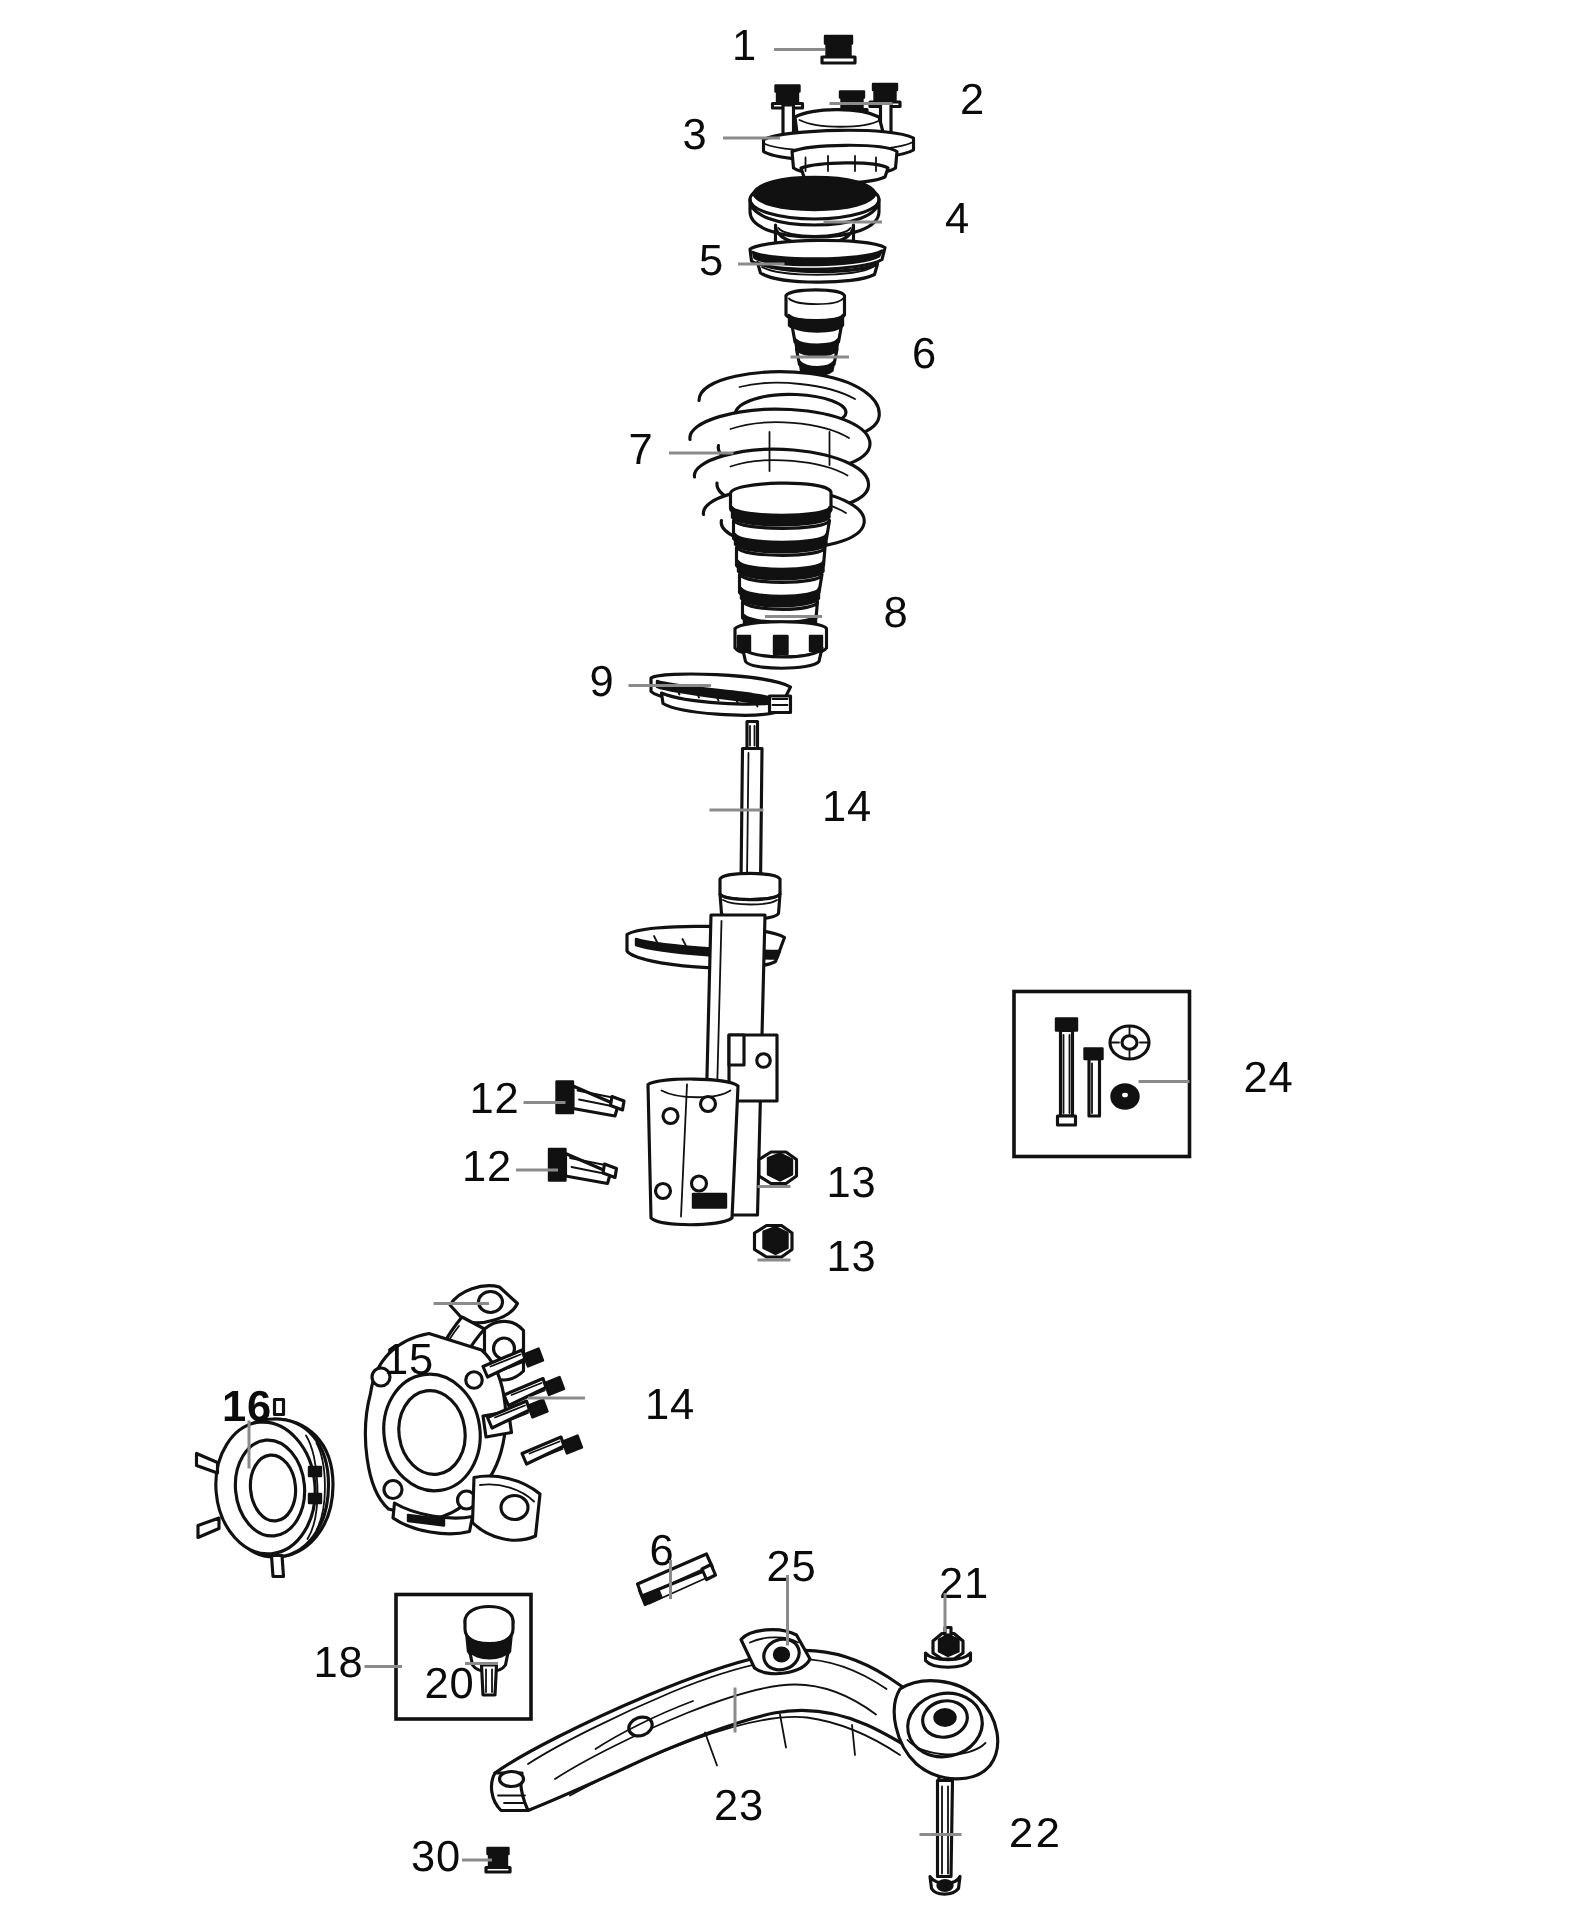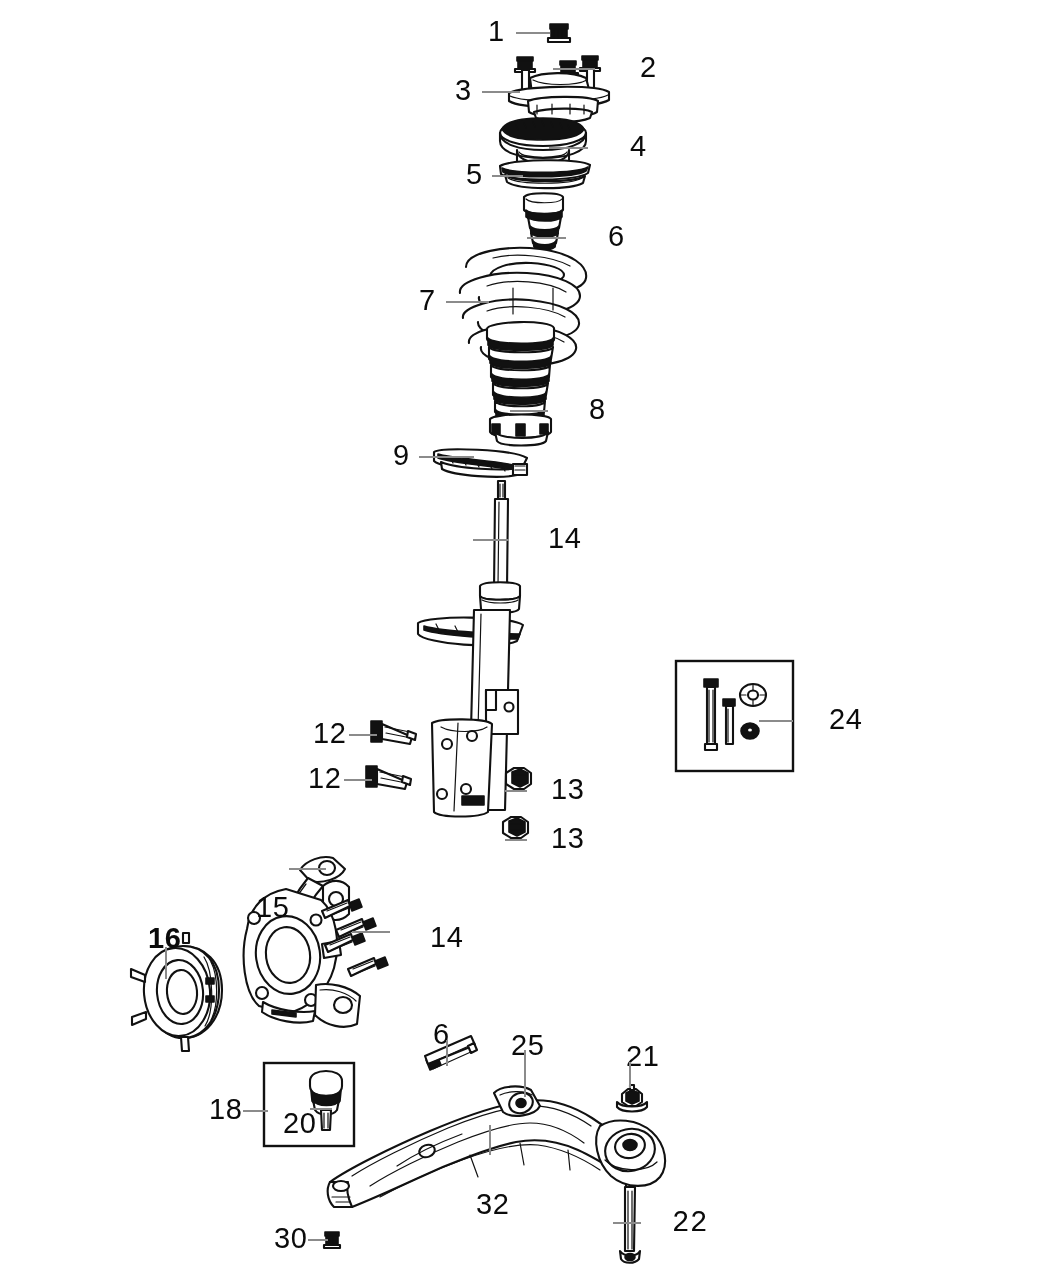--- a/index.html
+++ b/index.html
@@ -448,21 +448,21 @@
       <div class="callout" style="left: 209px; top: 1095px;">18</div>
       <div class="leader" style="left: 243px; top: 1110px; width: 25px;"></div>
       <div class="callout" style="left: 283px; top: 1109px;">20</div>
       <div class="leader" style="left: 310px; top: 1108px; width: 22px;"></div>
       <div class="callout" style="left: 274px; top: 1224px;">30</div>
       <div class="leader" style="left: 308px; top: 1239px; width: 20px;"></div>
       <div class="callout" style="left: 615px; top: 1042px; margin-left: 11px;">21</div>
       <div class="leader" style="left: 629px; top: 1062px; width: 1.6px; height: 26px;"></div>
       <div class="callout" style="left: 672px; top: 1209px; font-family: Liberation Mono, monospace;">22</div>
       <div class="leader" style="left: 613px; top: 1222px; width: 28px;"></div>
-      <div class="callout" style="left: 476px; top: 1190px;">32</div>
+      <div class="callout" style="left: 476px; top: 1190px;">23</div>
       <div class="leader" style="left: 489px; top: 1125px; width: 1.6px; height: 30px;"></div>
       <div class="callout" style="left: 829px; top: 705px;">24</div>
       <div class="leader" style="left: 759px; top: 720px; width: 34px;"></div>
       <div class="callout" style="left: 511px; top: 1031px;">25</div>
       <div class="leader" style="left: 524px; top: 1050px; width: 1.6px; height: 47px;"></div>
     </div>
 
 </div>
 
 </body></html>

